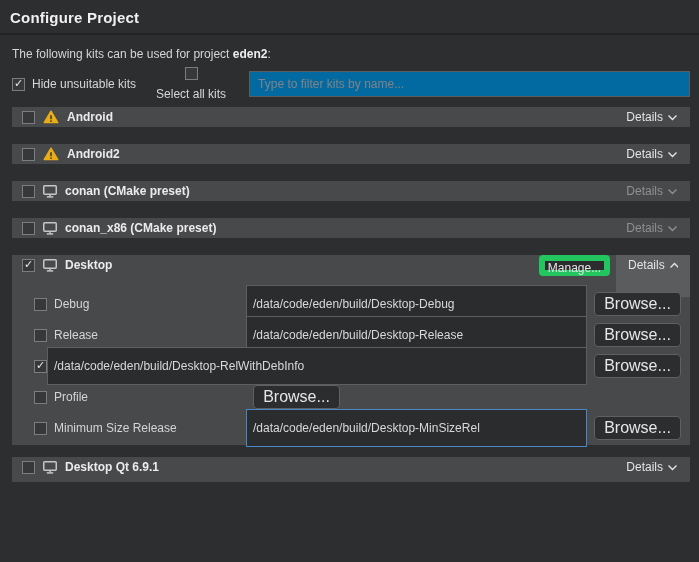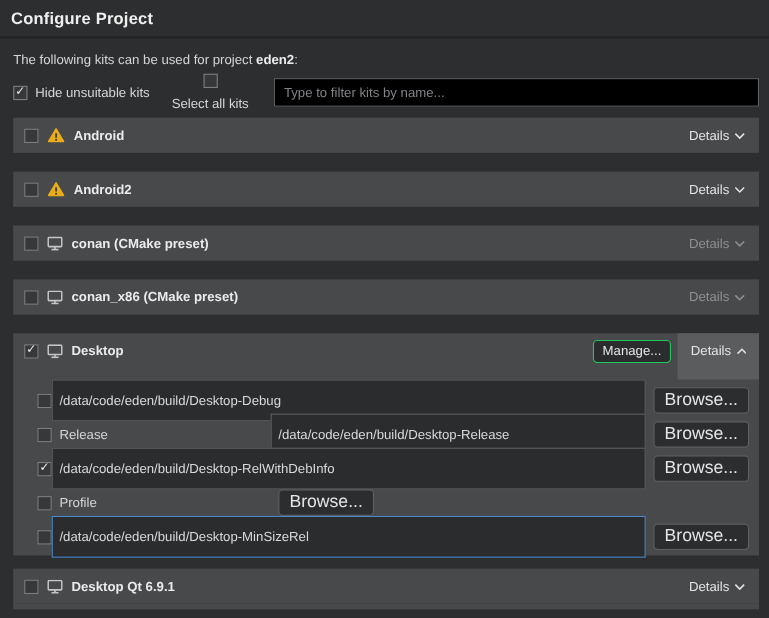--- a/index.html
+++ b/index.html
@@ -32,30 +32,30 @@
     width: 13px; height: 13px; flex: 0 0 13px;
     border: 1px solid #7c7d7f; background: #37383a;
     display: flex; align-items: center; justify-content: center;
     cursor: default;
   }
   .cb .mark { display: none; color: #ececec; font-size: 11px; line-height: 1; margin-top: -1px; }
   .cb.checked .mark { display: block; }
 
   .filter-input {
     margin-left: 23px; flex: 1; height: 26px;
-    background: #000000; border: 1px solid #5c5d5f;
+    background: #0369a1; border: 1px solid #5c5d5f;
     color: #d8d9da; font-size: 12px; padding: 0 8px;
     font-family: inherit; outline: none;
   }
   .filter-input::placeholder { color: #828387; opacity: 1; }
 
   
   .kit-list { margin-top: 10px; }
   .kit-row {
-    height: 32px; background: #48494b;
+    height: 20px; background: #48494b;
     display: flex; align-items: center;
     padding: 0 10px; margin-bottom: 17px;
   }
   .kit-icon { display: flex; margin-left: 8px; }
   .kit-name { margin-left: 8px; font-weight: bold; color: #ebebec; }
   .spacer { flex: 1; }
 
   .details-btn {
     background: none; border: none; color: #e3e4e5;
     font-family: inherit; font-size: 12px;
@@ -67,21 +67,21 @@
 
   
   .kit-section { background: #48494b; margin-bottom: 12px; position: relative; padding-bottom: 5px; }
   .kit-section .kit-row { margin-bottom: 0; background: transparent; position: relative; z-index: 1; }
   .details-tab { position: absolute; top: 0; right: 0; width: 74px; height: 42px; background: #5a5c5e; z-index: 0; }
   .kit-section .details-btn { width: 54px; justify-content: space-between; }
 
   .manage-btn {
     margin-left: auto; margin-right: 16px;
     width: 71px; height: 21px;
-    background: #2b2c2e; border: 1px solid #22c55e; border-radius: 4px;
+    background: #2b2c2e; border: 6px solid #22c55e; border-radius: 4px;
     color: #e5e6e7; font-family: inherit; font-size: 12px; cursor: default;
   }
 
   .config-row { display: flex; align-items: center; margin: 7px 9px 0 22px; height: 24px; position: relative; z-index: 1; }
   .config-row.first { margin-top: 17px; }
   .config-label { margin-left: 7px; flex: 0 0 192px; color: #d4d5d6; }
   .path-input {
     flex: 1; height: 24px;
     background: #2b2c2e; border: 1px solid #5d5e60;
     color: #d8d9da; font-size: 12px; padding: 18px 6px;
@@ -227,20 +227,21 @@
         <button class="details-btn">
           <span>Details</span>
           <svg width="11" height="7">
               <use href="#icon-chevron-up"></use>
             </svg>
         </button>
       </div>
 
       <div class="config-row first">
         <span class="cb"></span>
+        <span class="config-label">Debug</span>
         <input class="path-input" type="text" value="/data/code/eden/build/Desktop-Debug" style="">
         <button class="browse-btn">Browse...</button>
       </div>
 
       <div class="config-row">
         <span class="cb"></span>
         <span class="config-label">Release</span>
         <input class="path-input" type="text" value="/data/code/eden/build/Desktop-Release" style="">
         <button class="browse-btn">Browse...</button>
       </div>
@@ -254,20 +255,21 @@
       </div>
 
       <div class="config-row">
         <span class="cb"></span>
         <span class="config-label">Profile</span>
         <button class="browse-btn">Browse...</button>
       </div>
 
       <div class="config-row">
         <span class="cb"></span>
+        <span class="config-label">Minimum Size Release</span>
         <input class="path-input focused" type="text" value="/data/code/eden/build/Desktop-MinSizeRel" style="">
         <button class="browse-btn">Browse...</button>
       </div>
     </div>
 
     <div class="kit-row" style="margin-bottom:0;">
       <span class="cb"></span>
       <span class="kit-icon">
           <svg width="14" height="13">
             <use href="#icon-desktop"></use>

